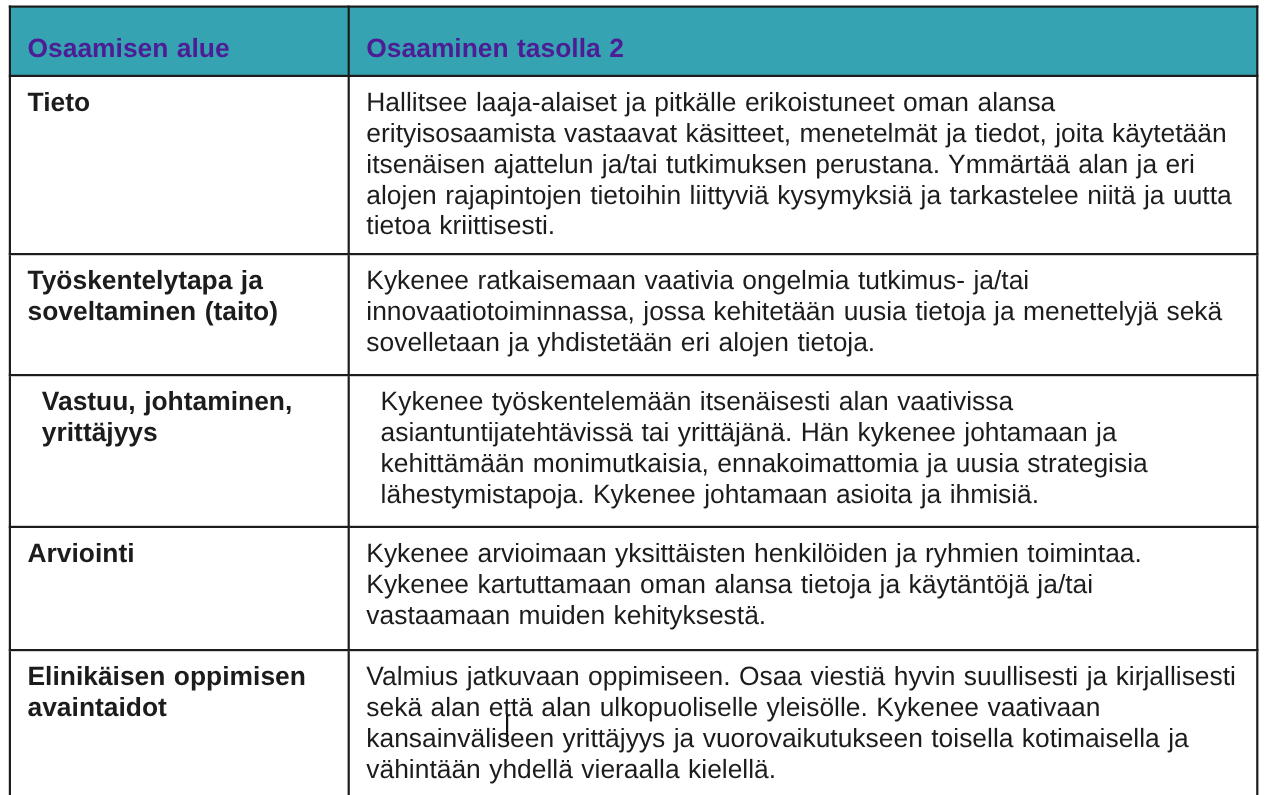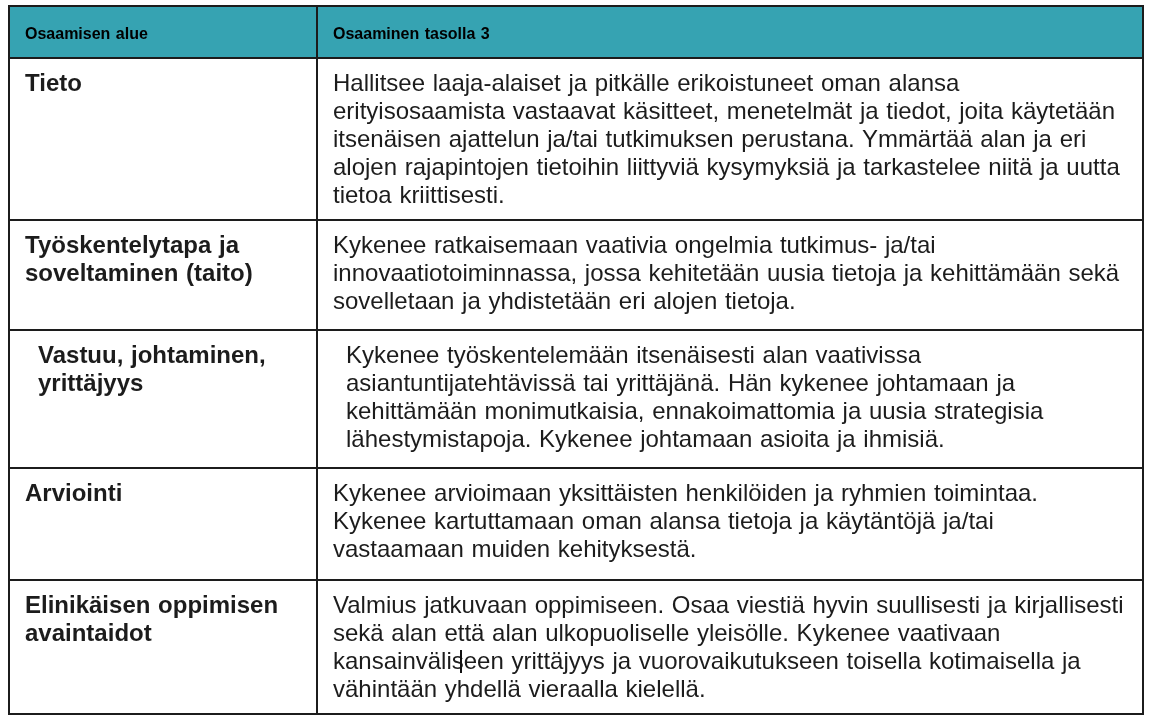--- a/index.html
+++ b/index.html
@@ -32,25 +32,25 @@
     border: 2.5px solid #1c1c1c;
     vertical-align: top;
     text-align: left;
     padding: 10px 14px 10px 15px;
     font-size: 24px;
     line-height: 28px;
     word-spacing: 1px;
   }
   table.competence thead th {
     background: #36a3b2;
-    color: #000000;
+    color: #4c1d95;
     font-weight: bold;
-    font-size: 16px;
+    font-size: 24px;
     height: 26px;
-    padding-top: 13px;
+    padding-top: 24px;
     padding-bottom: 9px;
   }
   td.area {
     font-weight: bold;
     font-size: 20px;
     line-height: 28px;
   }
   tr.r-tieto      td { height: 125px; }
   tr.r-tyoskentely td { height: 88px; }
   tr.r-vastuu     td { height: 116px; padding-left: 28px; }
@@ -72,31 +72,31 @@
 <div class="page">
 
   <table class="competence">
     <colgroup>
       <col class="c1">
       <col class="c2">
     </colgroup>
     <thead>
       <tr>
         <th>Osaamisen alue</th>
-        <th>Osaaminen tasolla 3</th>
+        <th>Osaaminen tasolla 2</th>
       </tr>
     </thead>
     <tbody>
       <tr class="r-tieto">
         <td class="area">Tieto</td>
         <td class="desc">Hallitsee laaja-alaiset ja pitkälle erikoistuneet oman alansa erityisosaamista vastaavat käsitteet, menetelmät ja tiedot, joita käytetään itsenäisen ajattelun ja/tai tutkimuksen perustana. Ymmärtää alan ja eri alojen rajapintojen tietoihin liittyviä kysymyksiä ja tarkastelee niitä ja uutta tietoa kriittisesti.</td>
       </tr>
       <tr class="r-tyoskentely">
         <td class="area">Työskentelytapa ja soveltaminen (taito)</td>
-        <td class="desc">Kykenee ratkaisemaan vaativia ongelmia tutkimus- ja/tai innovaatiotoiminnassa, jossa kehitetään uusia tietoja ja kehittämään sekä sovelletaan ja yhdistetään eri alojen tietoja.</td>
+        <td class="desc">Kykenee ratkaisemaan vaativia ongelmia tutkimus- ja/tai innovaatiotoiminnassa, jossa kehitetään uusia tietoja ja menettelyjä sekä sovelletaan ja yhdistetään eri alojen tietoja.</td>
       </tr>
       <tr class="r-vastuu">
         <td class="area">Vastuu, johtaminen, yrittäjyys</td>
         <td class="desc">Kykenee työskentelemään itsenäisesti alan vaativissa asiantuntijatehtävissä tai yrittäjänä. Hän kykenee johtamaan ja kehittämään monimutkaisia, ennakoimattomia ja uusia strategisia lähestymistapoja. Kykenee johtamaan asioita ja ihmisiä.</td>
       </tr>
       <tr class="r-arviointi">
         <td class="area">Arviointi</td>
         <td class="desc">Kykenee arvioimaan yksittäisten henkilöiden ja ryhmien toimintaa. Kykenee kartuttamaan oman alansa tietoja ja käytäntöjä ja/tai vastaamaan muiden kehityksestä.</td>
       </tr>
       <tr class="r-elinikainen">

